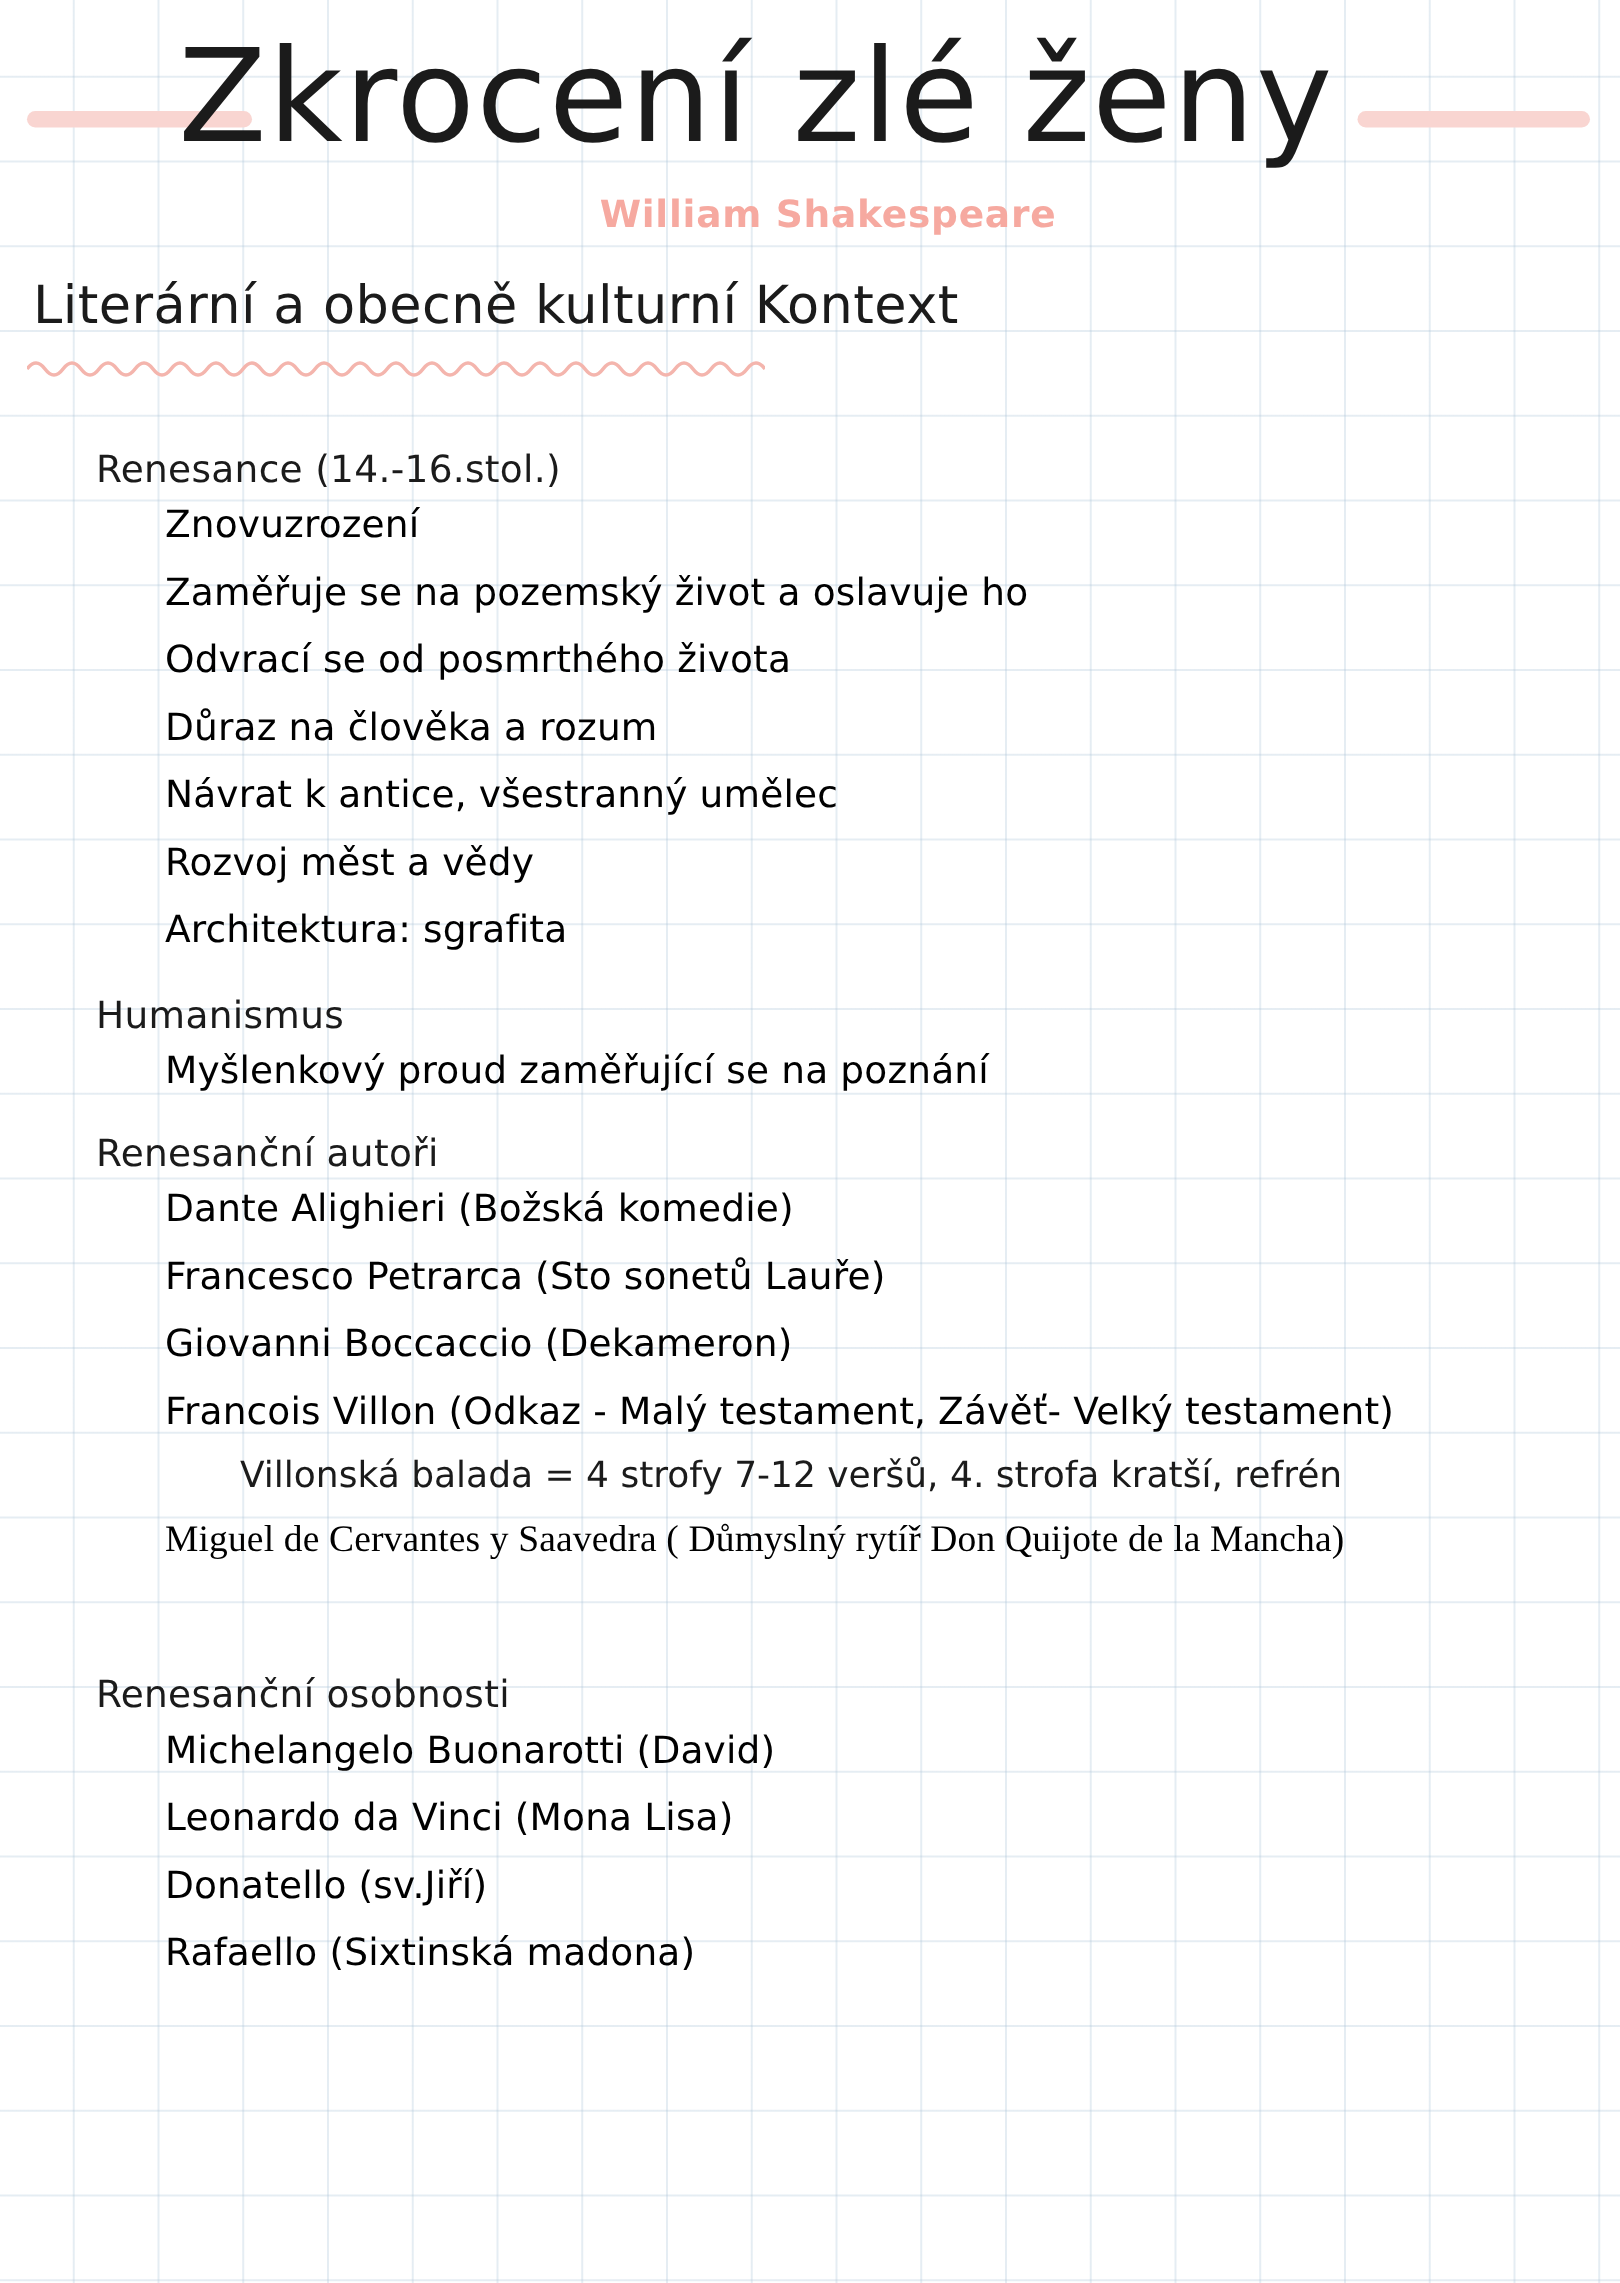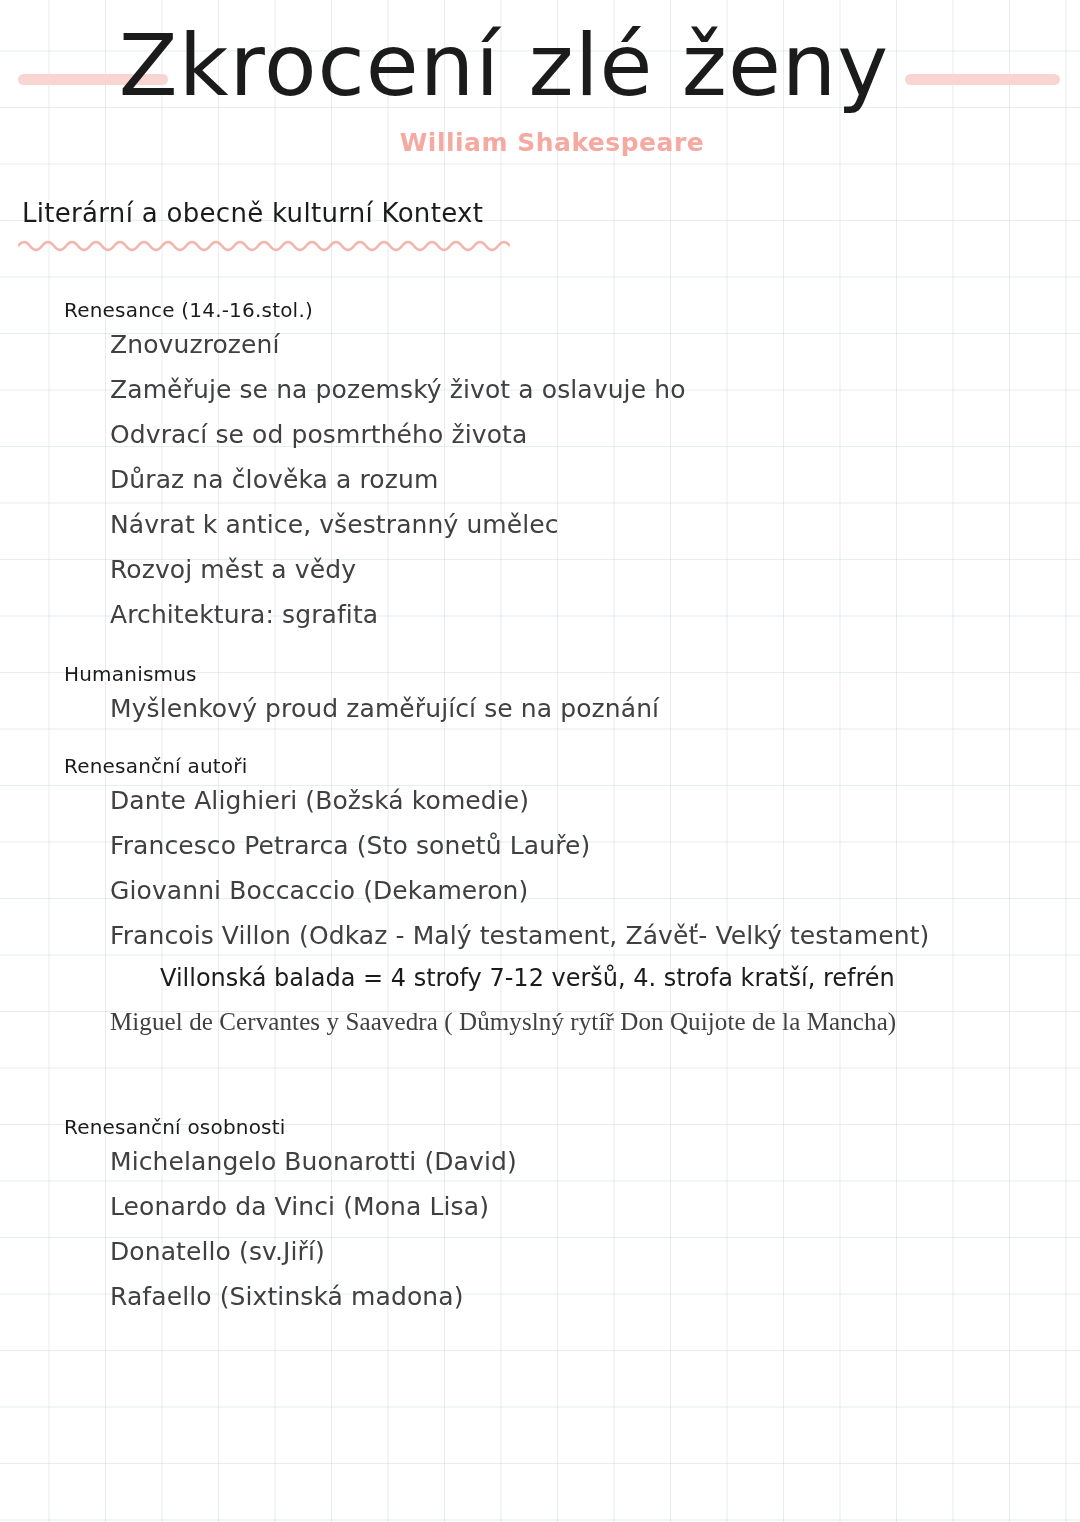--- a/index.html
+++ b/index.html
@@ -69,61 +69,61 @@
     font-size: 25px;
     font-weight: bold;
     color: #f6a9a0;
     letter-spacing: 0.5px;
     padding-left: 12px;
   }
 
   
   .section-head {
     position: absolute;
-    top: 198px;
+    top: 184px;
     left: 22px;
-    font-size: 26px;
+    font-size: 35px;
     color: #1b1b1b;
     letter-spacing: 0.3px;
   }
   .squiggle {
     position: absolute;
     top: 236px;
     left: 18px;
     width: 492px;
     height: 20px;
   }
 
   
   .block { position: absolute; left: 0; width: 1080px; }
 
   .hl {
     display: inline-block;
     position: relative;
-    font-size: 20px;
+    font-size: 25px;
     color: #1b1b1b;
     letter-spacing: 0.2px;
     padding: 0 2px;
   }
   .hl::before {
     content: "";
     position: absolute;
     left: -2px;
     right: -2px;
     top: 2px;
     height: 17px;
     background: #fbd9d4;
     border-radius: 2px;
     z-index: -1;
   }
   .hl-inner { position: relative; z-index: 1; }
 
   .line {
     font-size: 25px;
-    color: #404040;
+    color: #000000;
     letter-spacing: 0.1px;
     line-height: 45px;
     white-space: nowrap;
   }
   .indent-1 { padding-left: 62px; }
   .indent-2 { padding-left: 110px; }
   .indent-3 { padding-left: 160px; }
 
   .wrap-line { white-space: normal; width: 900px; font-family: Liberation Serif, serif; }
 

